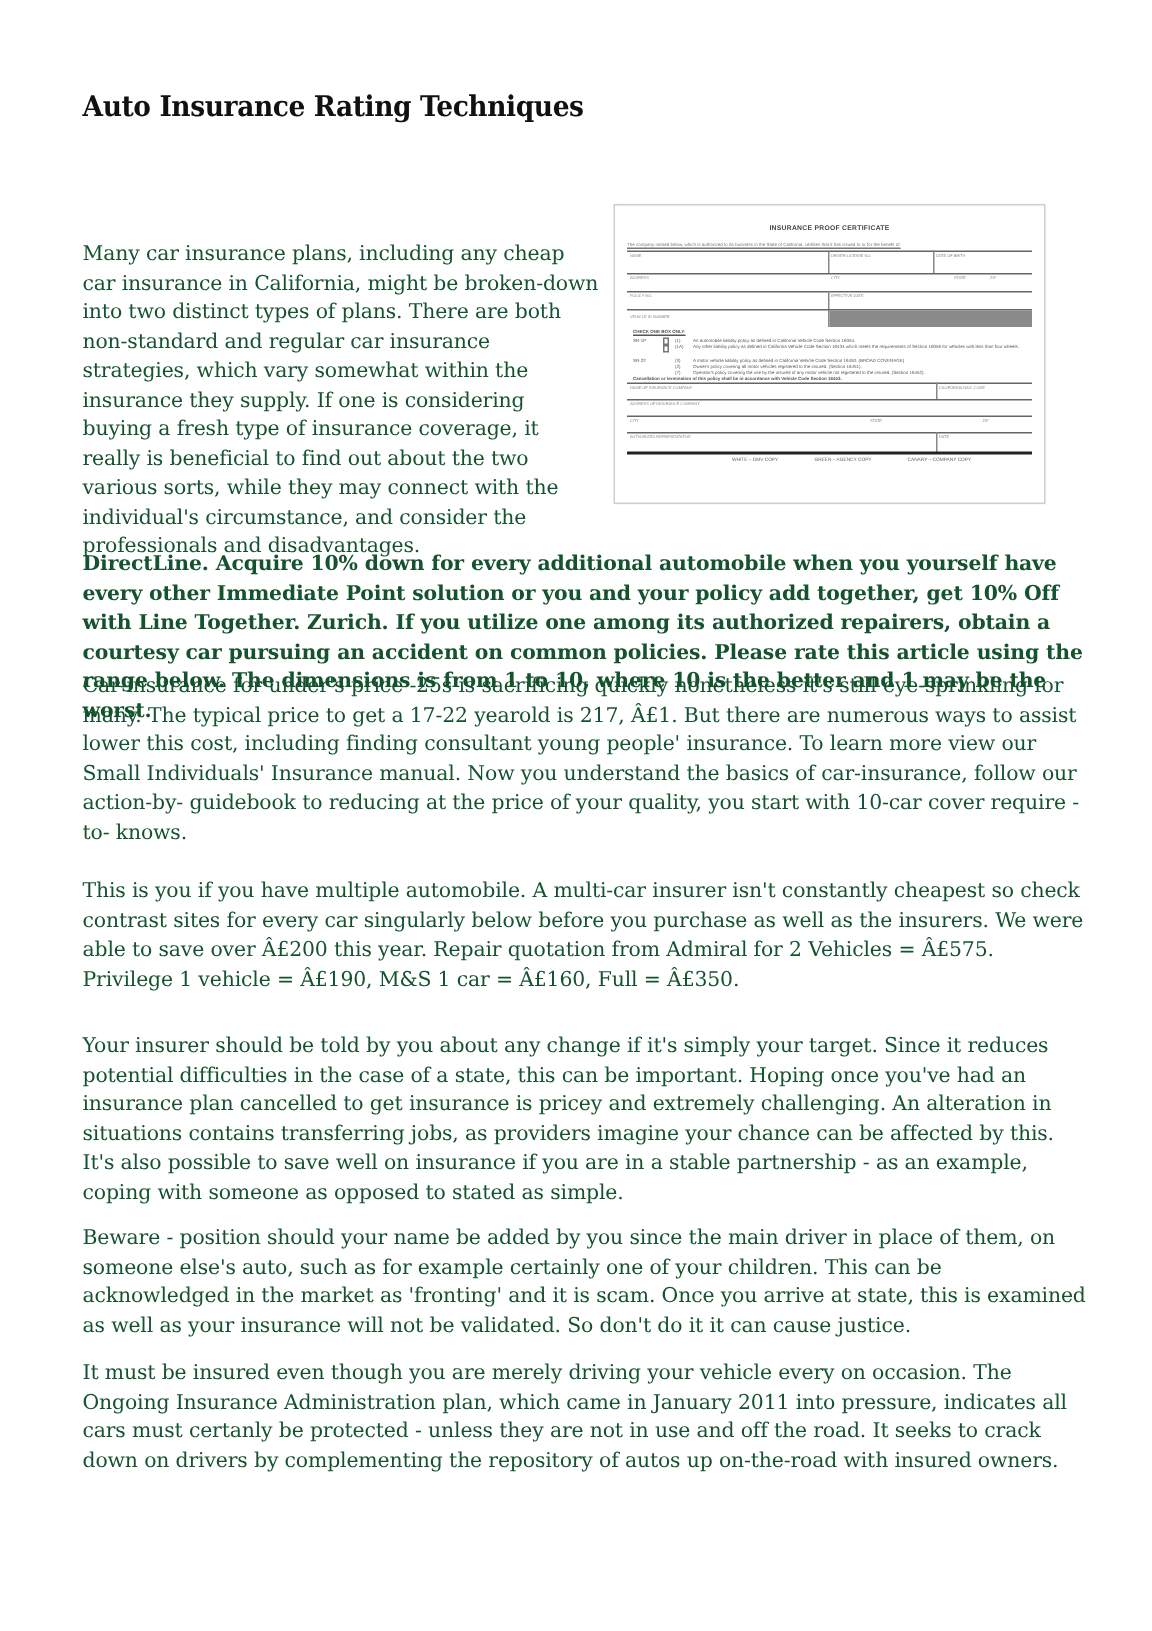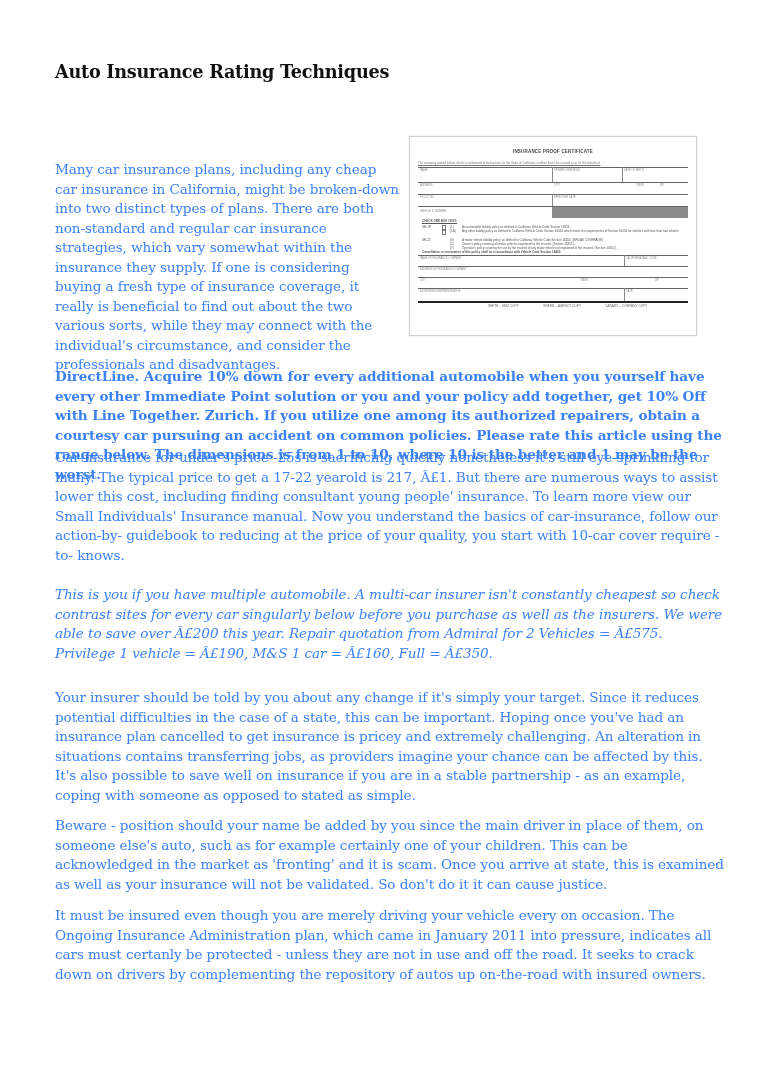--- a/index.html
+++ b/index.html
@@ -3,25 +3,25 @@
 <meta charset="utf-8">
 <style>
   html, body { margin: 0; padding: 0; background: #ffffff; }
   body { width: 768px; height: 1087px; position: relative; overflow: hidden;
          font-family: "DejaVu Serif", serif; color: #1a1a1a; }
   .page { position: absolute; left: 0; top: 0; width: 768px; height: 1087px; }
   .title { position: absolute; left: 55px; top: 60px; margin: 0;
            font-family: "DejaVu Serif", serif; font-weight: bold; font-size: 19px;
            letter-spacing: -0.3px; color: #111; transform: scaleX(0.93); transform-origin: left center; white-space: nowrap; }
   .para { position: absolute; left: 55px; margin: 0; font-size: 13.6px; line-height: 19.5px;
-          letter-spacing: -0.1px; color: #3b82f6; }
+          letter-spacing: -0.1px; color: #14532d; }
   .p0 { top: 160px; width: 345px; }
   .p1 { top: 367px; width: 670px; font-weight: bold; }
   .p2 { top: 448px; width: 670px; }
-  .p3 { top: 585px; width: 670px; font-style: italic; }
+  .p3 { top: 585px; width: 670px; }
   .p4 { top: 688px; width: 670px; }
   .p5 { top: 816px; width: 670px; }
   .p6 { top: 906px; width: 670px; }
 
   
   .cert { position: absolute; left: 409px; top: 136px; width: 286px; height: 198px;
           border: 1px solid #cfcfcf; background: #fff; box-shadow: 0 0 1px #ddd;
           font-family: "Liberation Sans", sans-serif; color: #555; overflow: hidden; }
   .cert-title { position: absolute; left: 0; right: 0; top: 12px; text-align: center;
                 font-size: 4.5px; font-weight: bold; letter-spacing: 0.2px; color: #444; }

